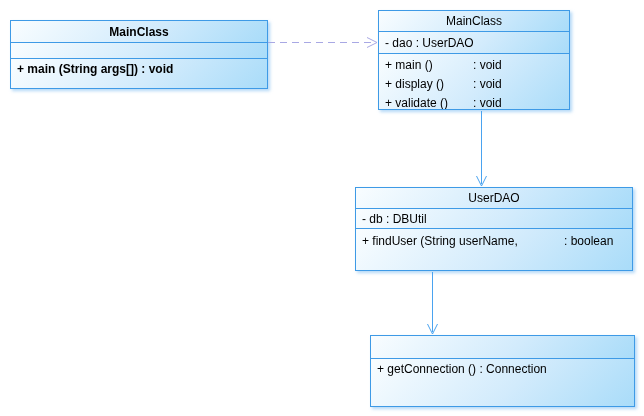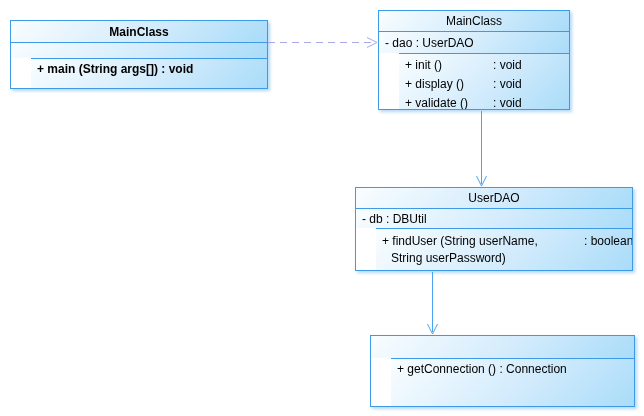--- a/index.html
+++ b/index.html
@@ -35,21 +35,21 @@
   }
   .compartment.title {
     display: flex;
     align-items: center;
     justify-content: center;
     text-align: center;
   }
   .compartment.members {
     padding: 2px 20px 0 6px;
   }
-  .compartment.grow { flex: 1; margin-left: 20px; }
+  .compartment.grow { flex: 1; }
   .mline {
     white-space: pre;
     line-height: 17px;
   }
   .lf .mline { line-height: 19px; }
   .name-col {
     display: inline-block;
   }
   .lf .name-col { width: 88px; }
   .udao .name-col { width: 202px; }
@@ -75,34 +75,33 @@
       <div class="mline">+ main (String args[]) : void</div>
     </div>
   </div>
 
   <div class="uml-class lf" style="left:378px; top:10px; width:192px; height:100px;">
     <div class="compartment title" style="height:20px;">MainClass</div>
     <div class="compartment members" style="height:22px;">
       <div class="mline">- dao : UserDAO</div>
     </div>
     <div class="compartment members grow">
-      <div class="mline"><span class="name-col">+ init ()</span><span>: void</span></div>
+      <div class="mline"><span class="name-col">+ main ()</span><span>: void</span></div>
       <div class="mline"><span class="name-col">+ display ()</span><span>: void</span></div>
       <div class="mline"><span class="name-col">+ validate ()</span><span>: void</span></div>
     </div>
   </div>
 
   <div class="uml-class udao" style="left:355px; top:187px; width:278px; height:84px;">
     <div class="compartment title" style="height:20px;">UserDAO</div>
     <div class="compartment members" style="height:20px;">
       <div class="mline">- db : DBUtil</div>
     </div>
     <div class="compartment members grow" style="padding-top:4px;">
       <div class="mline"><span class="name-col">+ findUser (String userName,</span><span>: boolean</span></div>
-      <div class="mline indent2">String userPassword)</div>
     </div>
   </div>
 
   <div class="uml-class" style="left:370px; top:335px; width:265px; height:72px;">
     <div class="compartment" style="height:22px;"></div>
     <div class="compartment members grow pad-top-6">
       <div class="mline">+ getConnection () : Connection</div>
     </div>
   </div>
 

